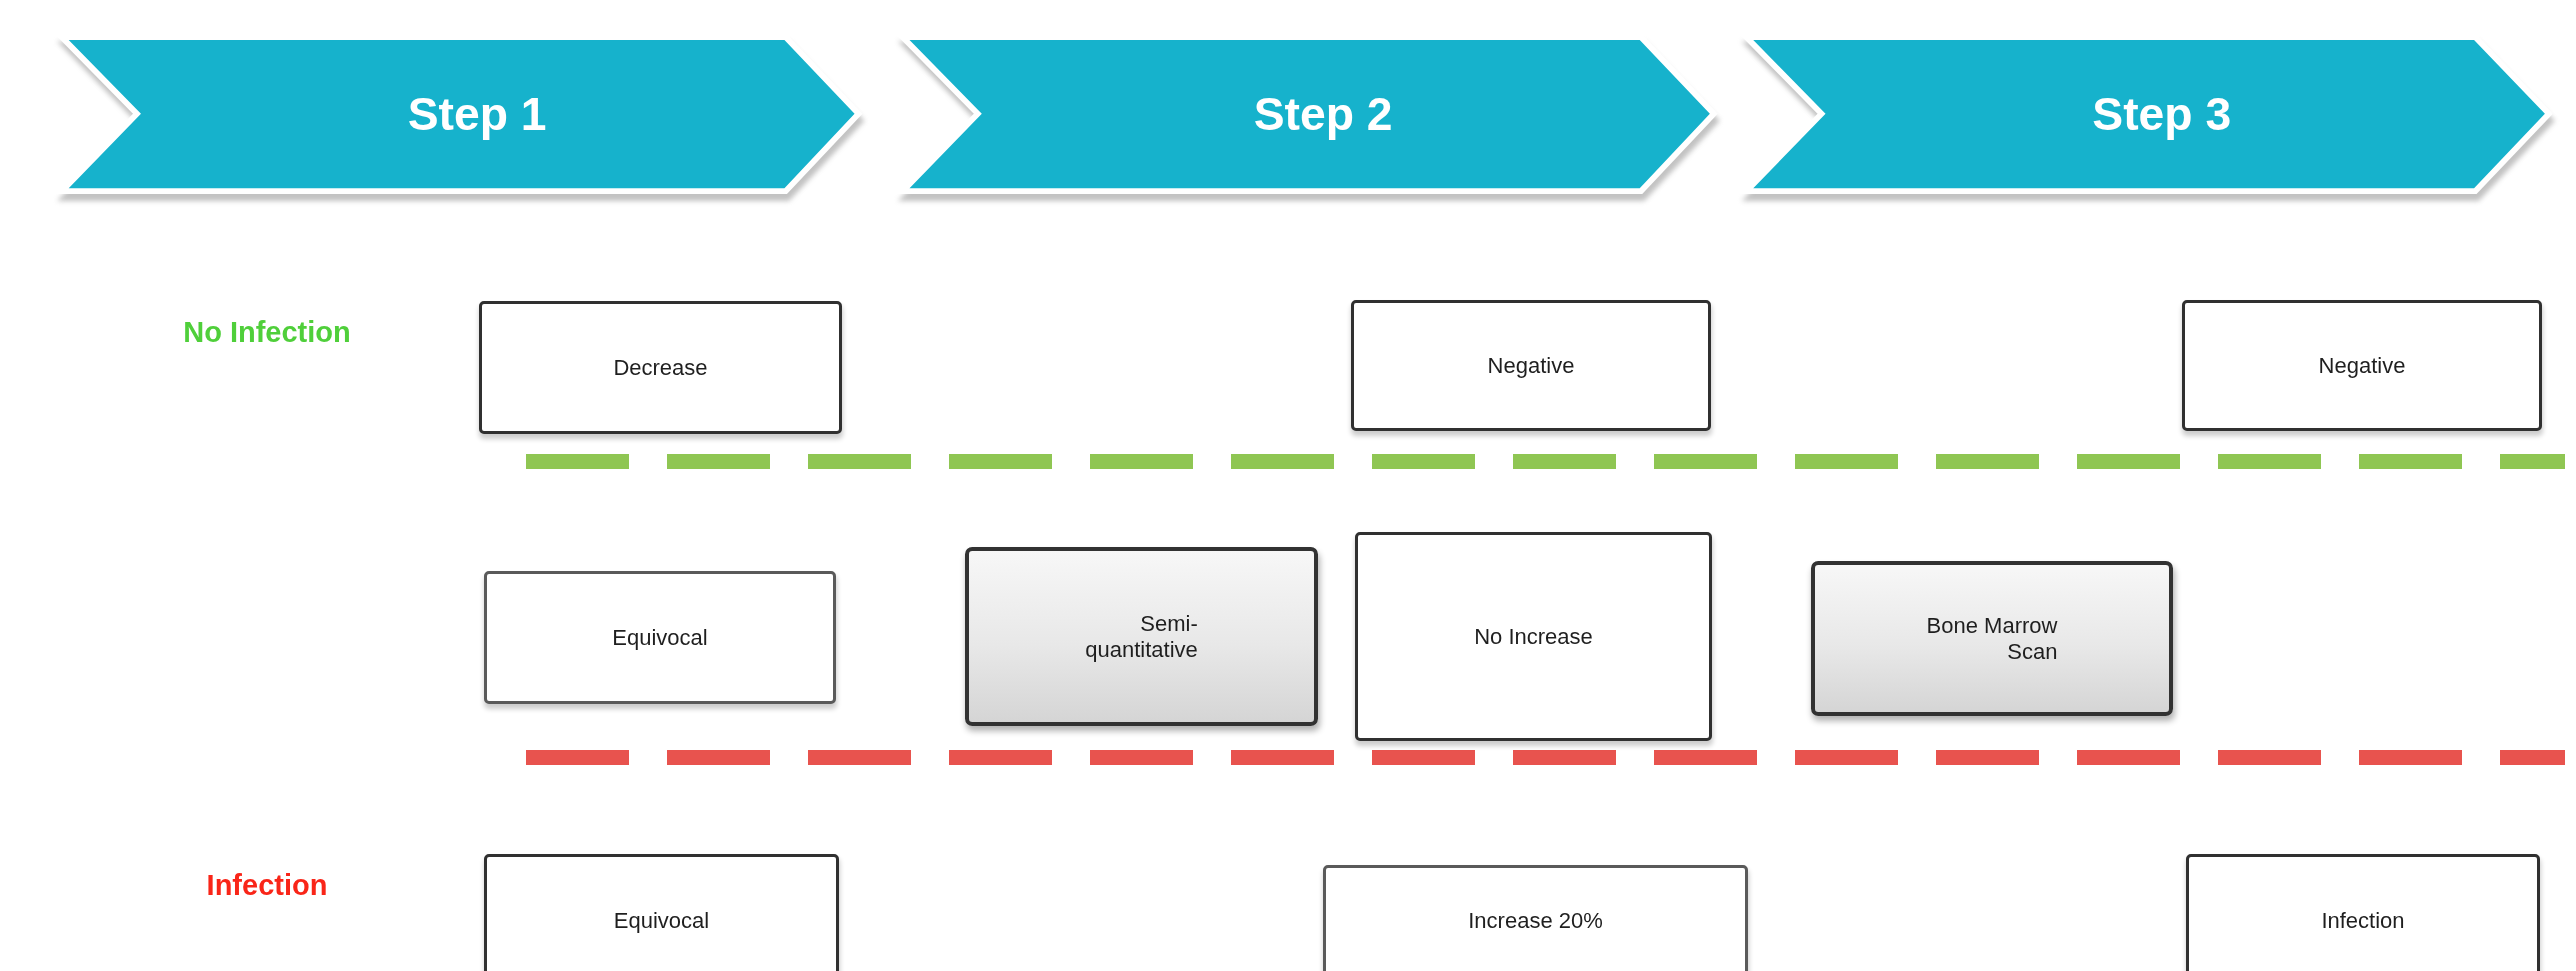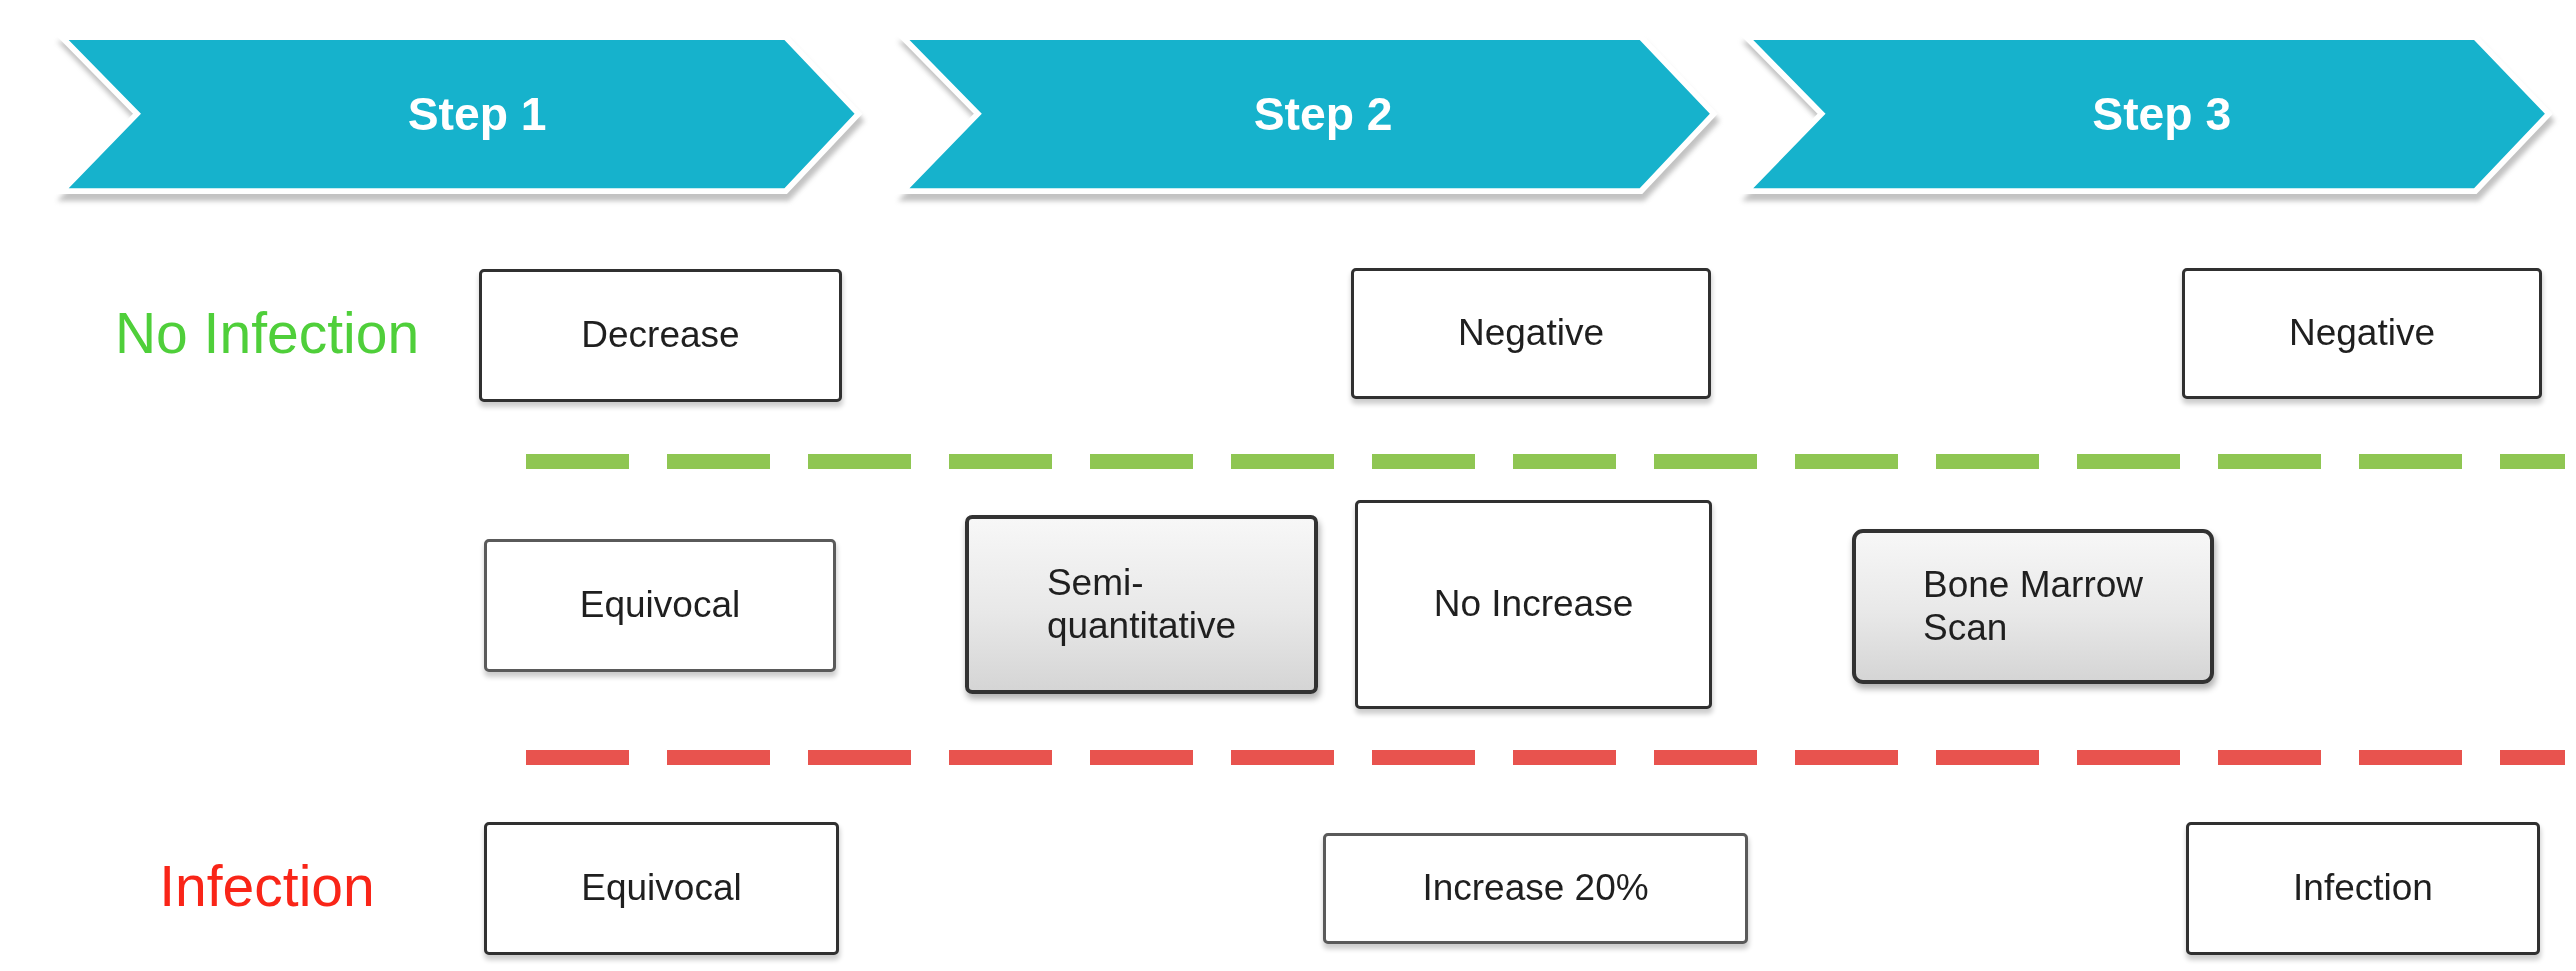--- a/index.html
+++ b/index.html
@@ -43,51 +43,52 @@
     background:repeating-linear-gradient(90deg,var(--red_dash,#E8534E) 0 103px,transparent 103px 141px);
   }
   .divider .dash-shadow{
     background:repeating-linear-gradient(90deg,rgba(150,160,160,.8) 0 103px,transparent 103px 141px);
     z-index:-1;
   }
 
   
   .row-label{
     position:absolute;display:flex;align-items:center;justify-content:center;
-    font-weight:normal;font-size:57px;letter-spacing:0;
+    font-weight:bold;font-size:29px;letter-spacing:0;
   }
   #label-no-infection{left:72px;top:269px;width:390px;height:127px;color:var(--green_label,#4FCF3A);}
   #label-infection{left:72px;top:822px;width:390px;height:127px;color:var(--red_label,#F92518);}
 
   
   .box{
     position:absolute;display:flex;align-items:center;justify-content:center;
-    text-align:left;font-size:37px;color:#1f1f1f;line-height:1.15;
+    text-align:right;font-size:22px;color:#1f1f1f;line-height:1.15;
     white-space:pre-line;border-radius:5px;background:#ffffff;
     border:3.6px solid #303030;
     box-shadow:0.7px 4.3px 5.8px rgba(0,0,0,0.20);
+    margin-top:32px;
   }
   .box-gray{
     background:linear-gradient(180deg,#f7f7f7 0%,#e8e8e8 55%,#d5d5d5 100%);
     border:4.3px solid #323232;border-radius:7.2px;
     box-shadow:1.4px 5px 6.5px rgba(0,0,0,0.30);
   }
   .box-light-border{border-color:#5a5a5a;}
 
   
   #box-decrease{left:479px;top:269px;width:357px;height:127px;}
   #box-negative-step2{left:1351px;top:268px;width:354px;height:125px;}
   #box-negative-step3{left:2182px;top:268px;width:354px;height:125px;}
 
   
   #box-visual-analysis{left:88px;top:500px;width:356px;height:204px;}
   #box-equivocal-mid{left:484px;top:539px;width:346px;height:127px;}
   #box-semi-quantitative{left:965px;top:515px;width:345px;height:171px;}
   #box-no-increase{left:1355px;top:500px;width:351px;height:203px;}
-  #box-bone-marrow{left:1852px;top:529px;width:354px;height:147px;border-radius:11px;}
+  #box-bone-marrow{left:1811px;top:529px;width:354px;height:147px;}
 
   
   #box-equivocal-infection{left:484px;top:822px;width:349px;height:127px;}
   #box-increase-20{left:1323px;top:833px;width:419px;height:105px;}
   #box-positive{left:2186px;top:822px;width:348px;height:127px;}
 </style>
 </head>
 <body>
 
 <div class="stage">

